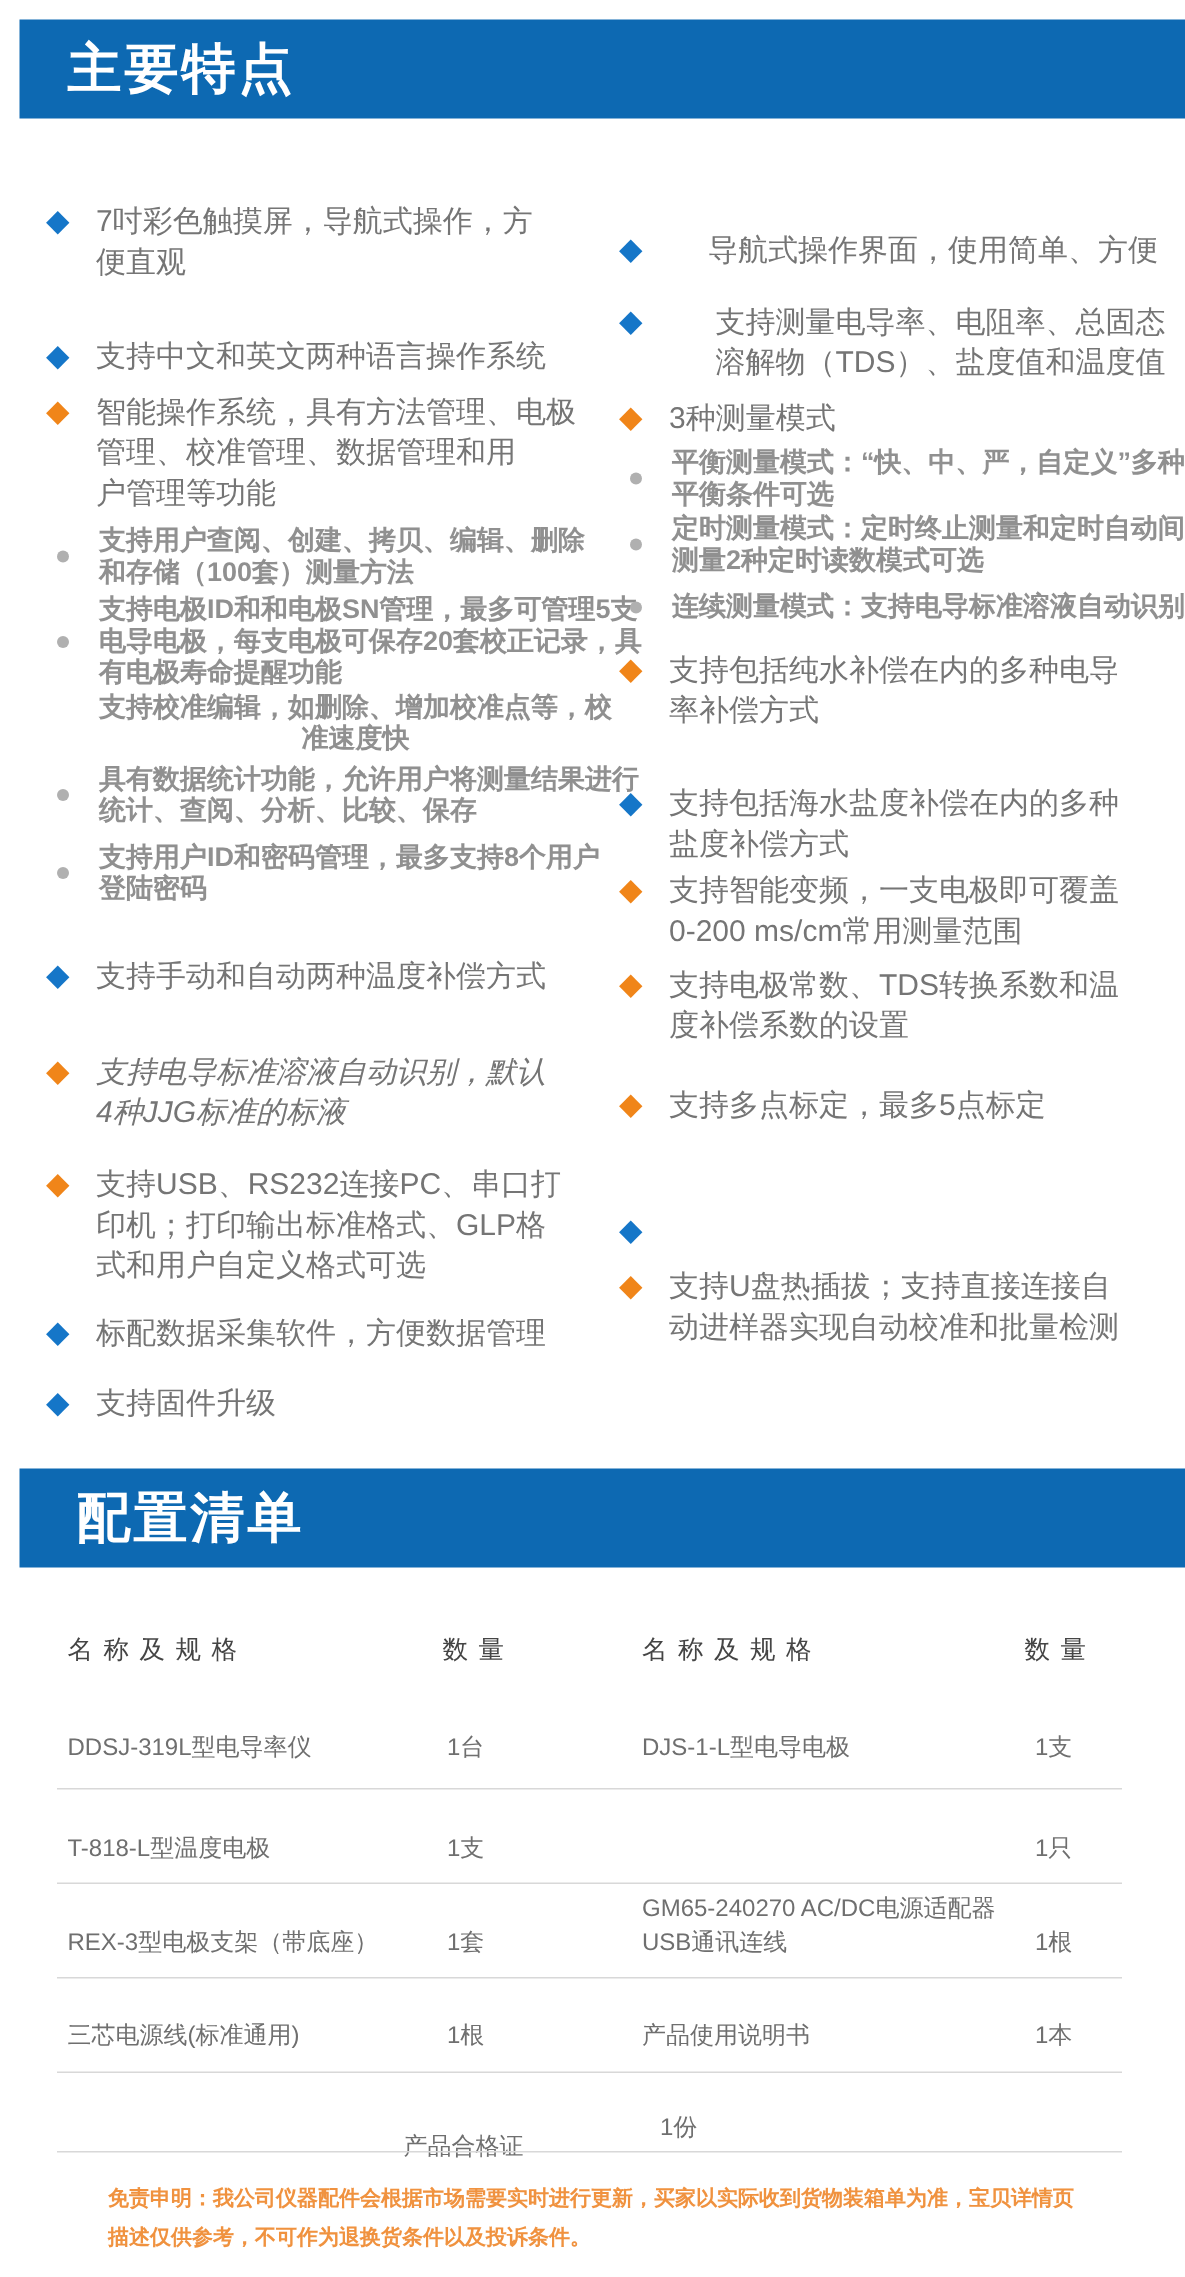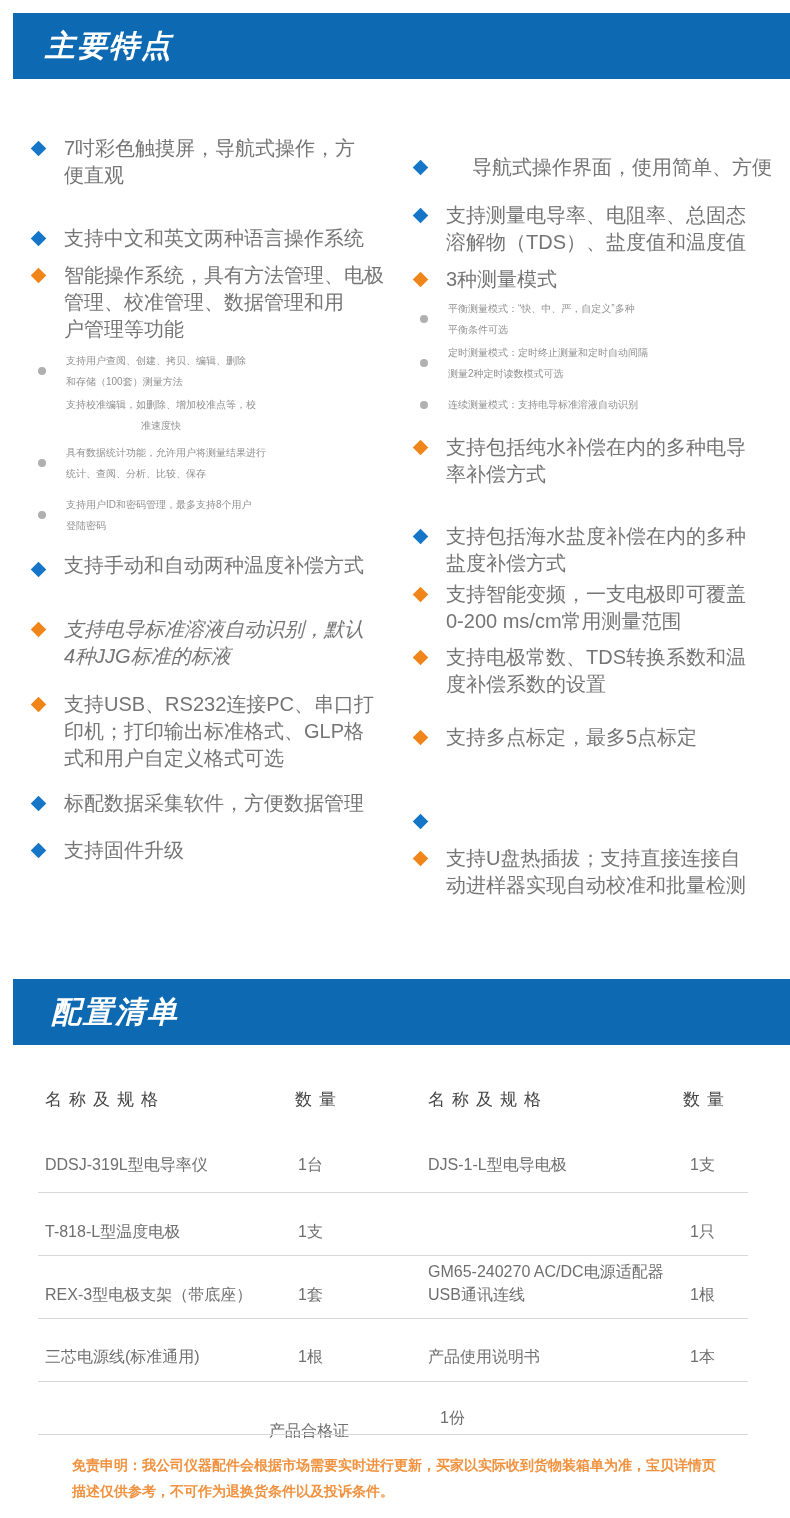--- a/index.html
+++ b/index.html
@@ -2,41 +2,41 @@
 <html><head>
 <meta charset="utf-8">
 <style>
   html,body{margin:0;padding:0;background:#ffffff;}
   body{font-family:"Liberation Sans","DejaVu Sans",sans-serif;}
   .page{position:relative;width:790px;height:1518px;background:#ffffff;overflow:hidden;}
 
   
   .banner{position:absolute;left:13px;right:0;height:66px;background:#0d69b2;
           display:flex;align-items:center;padding-left:32px;box-sizing:border-box;}
-  .banner .title{color:#ffffff;font-size:30px;font-weight:700;letter-spacing:2px;font-style:italic;}
+  .banner .title{color:#ffffff;font-size:36px;font-weight:700;letter-spacing:2px;}
 
   
   .col{position:absolute;width:360px;}
   .col-left{left:30px;top:135px;}
   .col-right{left:412px;top:138px;}
 
   .feat{display:flex;}
   .feat .bullet-cell{flex:0 0 16px;display:flex;justify-content:center;}
   .feat.main .bullet-cell{padding-top:8px;}
   .diamond{width:11px;height:11px;transform:rotate(45deg);display:block;}
   .diamond.blue{background:#1576c8;}
   .diamond.orange{background:#f08519;}
   .dot{width:8px;height:8px;border-radius:50%;background:#b0b0b0;display:block;}
   .feat.sub{align-items:center;padding-left:6px;}
   .feat.sub .bullet-cell{flex:0 0 12px;}
   .feat.sub.nodot .dot{visibility:hidden;}
 
   .ftext{white-space:pre;color:#757575;}
   .feat.main .ftext{font-size:20px;line-height:27px;margin-left:18px;}
-  .feat.sub .ftext{font-size:10px;line-height:21px;margin-left:18px;color:#909090;}
+  .feat.sub .ftext{font-size:18px;line-height:21px;margin-left:18px;color:#909090;font-weight:bold;}
 
   
   .th{position:absolute;font-size:17px;color:#454545;letter-spacing:7px;white-space:pre;}
   .td{position:absolute;font-size:16px;color:#6f6f6f;white-space:pre;}
   .divider{position:absolute;left:38px;width:710px;height:1px;background:#d8d8d8;}
 
   .disclaimer{position:absolute;left:72px;top:1452px;width:680px;
               color:#f0923f;font-size:14px;line-height:26px;font-weight:700;white-space:pre;}
 </style>
 </head>
@@ -70,20 +70,28 @@
 管理、校准管理、数据管理和用
 户管理等功能</div>
     </div>
     <div class="feat sub" style="margin-top:7px;">
       <span class="bullet-cell">
           <span class="dot"></span>
         </span>
       <div class="ftext">支持用户查阅、创建、拷贝、编辑、删除
 和存储（100套）测量方法</div>
     </div>
+    <div class="feat sub" style="margin-top:4px;">
+      <span class="bullet-cell">
+          <span class="dot"></span>
+        </span>
+      <div class="ftext">支持电极ID和和电极SN管理，最多可管理5支
+电导电极，每支电极可保存20套校正记录，具
+有电极寿命提醒功能</div>
+    </div>
     <div class="feat sub nodot" style="margin-top:2px;text-align:center;">
       <span class="bullet-cell">
           <span class="dot"></span>
         </span>
       <div class="ftext">支持校准编辑，如删除、增加校准点等，校
 准速度快</div>
     </div>
     <div class="feat sub" style="margin-top:6px;">
       <span class="bullet-cell">
           <span class="dot"></span>
@@ -91,21 +99,21 @@
       <div class="ftext">具有数据统计功能，允许用户将测量结果进行
 统计、查阅、分析、比较、保存</div>
     </div>
     <div class="feat sub" style="margin-top:10px;">
       <span class="bullet-cell">
           <span class="dot"></span>
         </span>
       <div class="ftext">支持用户ID和密码管理，最多支持8个用户
 登陆密码</div>
     </div>
-    <div class="feat main" style="margin-top:16px;align-items:center;">
+    <div class="feat main" style="margin-top:35px;">
       <span class="bullet-cell">
           <span class="diamond blue"></span>
         </span>
       <div class="ftext">支持手动和自动两种温度补偿方式</div>
     </div>
     <div class="feat main" style="margin-top:37px;font-style:italic;">
       <span class="bullet-cell">
           <span class="diamond orange"></span>
         </span>
       <div class="ftext">支持电导标准溶液自动识别，默认
@@ -133,21 +141,21 @@
     </div>
   </div>
 
   <div class="col col-right">
     <div class="feat main" style="margin-top:16px;gap:26px;">
       <span class="bullet-cell">
           <span class="diamond blue"></span>
         </span>
       <div class="ftext">导航式操作界面，使用简单、方便</div>
     </div>
-    <div class="feat main" style="margin-top:21px;">
+    <div class="feat main" style="margin-top:21px;gap:31px;">
       <span class="bullet-cell">
           <span class="diamond blue"></span>
         </span>
       <div class="ftext">支持测量电导率、电阻率、总固态
 溶解物（TDS）、盐度值和温度值</div>
     </div>
     <div class="feat main" style="margin-top:10px;">
       <span class="bullet-cell">
           <span class="diamond orange"></span>
         </span>

